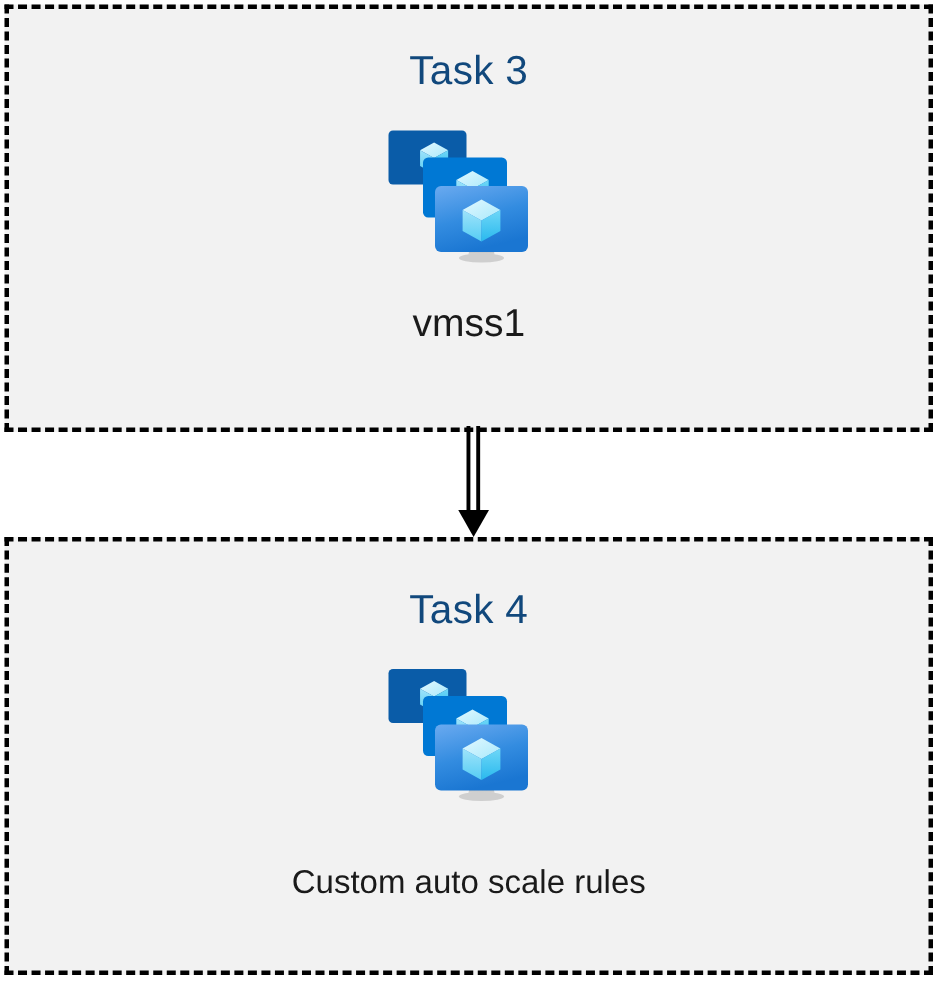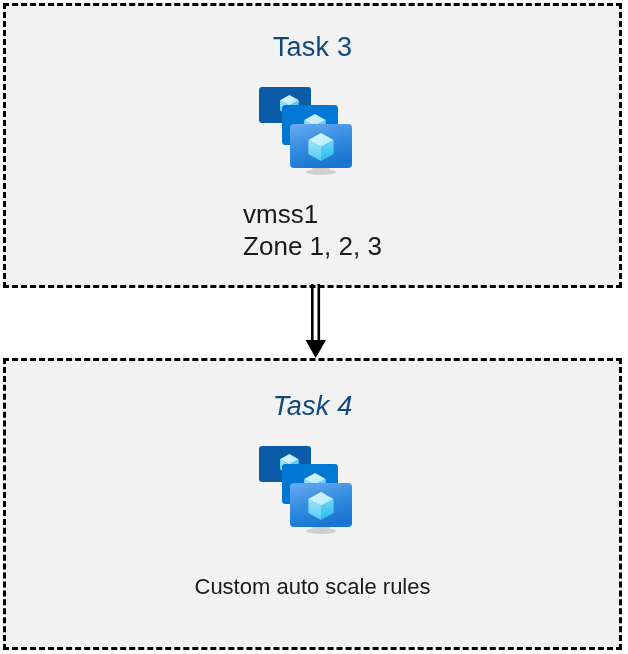--- a/index.html
+++ b/index.html
@@ -52,32 +52,32 @@
   .task-title {
     color: #11487c;
     font-size: 27px;
     line-height: 1;
     font-weight: 400;
     letter-spacing: 0.2px;
     text-align: center;
     white-space: nowrap;
   }
   .task-box.top .task-title { margin-top: 28px; }
-  .task-box.bottom .task-title { margin-top: 32px; font-style: italic; }
+  .task-box.bottom .task-title { margin-top: 32px; }
 
   
   .vmss-icon {
     display: block;
   }
   .task-box.top .vmss-icon { margin-top: 22px; }
   .task-box.bottom .vmss-icon { margin-top: 22px; }
 
   
   .caption-block {
-    text-align: left;
+    text-align: right;
     color: #1a1a1a;
     line-height: 1.22;
     white-space: nowrap;
   }
   .caption-line {
     font-size: 26px;
     color: #1a1a1a;
     display: block;
   }
   .task-box.top .caption-block { margin-top: 14px; }
@@ -151,21 +151,20 @@
         <g transform="translate(50,50) scale(0.70)">
           <polygon points="20,0 38,10 20,20 2,10" fill="url(#cubeTopT)"></polygon>
           <polygon points="2,10 20,20 20,40 2,30" fill="url(#cubeLeftT)"></polygon>
           <polygon points="38,10 20,20 20,40 38,30" fill="url(#cubeRightT)"></polygon>
         </g>
       </svg>
     </div>
 
     <div class="caption-block">
       <span class="caption-line">vmss1</span>
-      <span class="caption-line">Zone 1, 2, 3</span>
     </div>
   </div>
 
   <div class="connector">
     <svg width="42" height="78" viewBox="0 0 42 78" xmlns="http://www.w3.org/2000/svg" aria-hidden="true">
 
       <rect x="13" y="0" width="2.6" height="58" fill="#000000"></rect>
       <rect x="19.5" y="0" width="2.6" height="58" fill="#000000"></rect>
 
       <polygon points="7.5,56 28,56 17.7,74" fill="#000000"></polygon>

